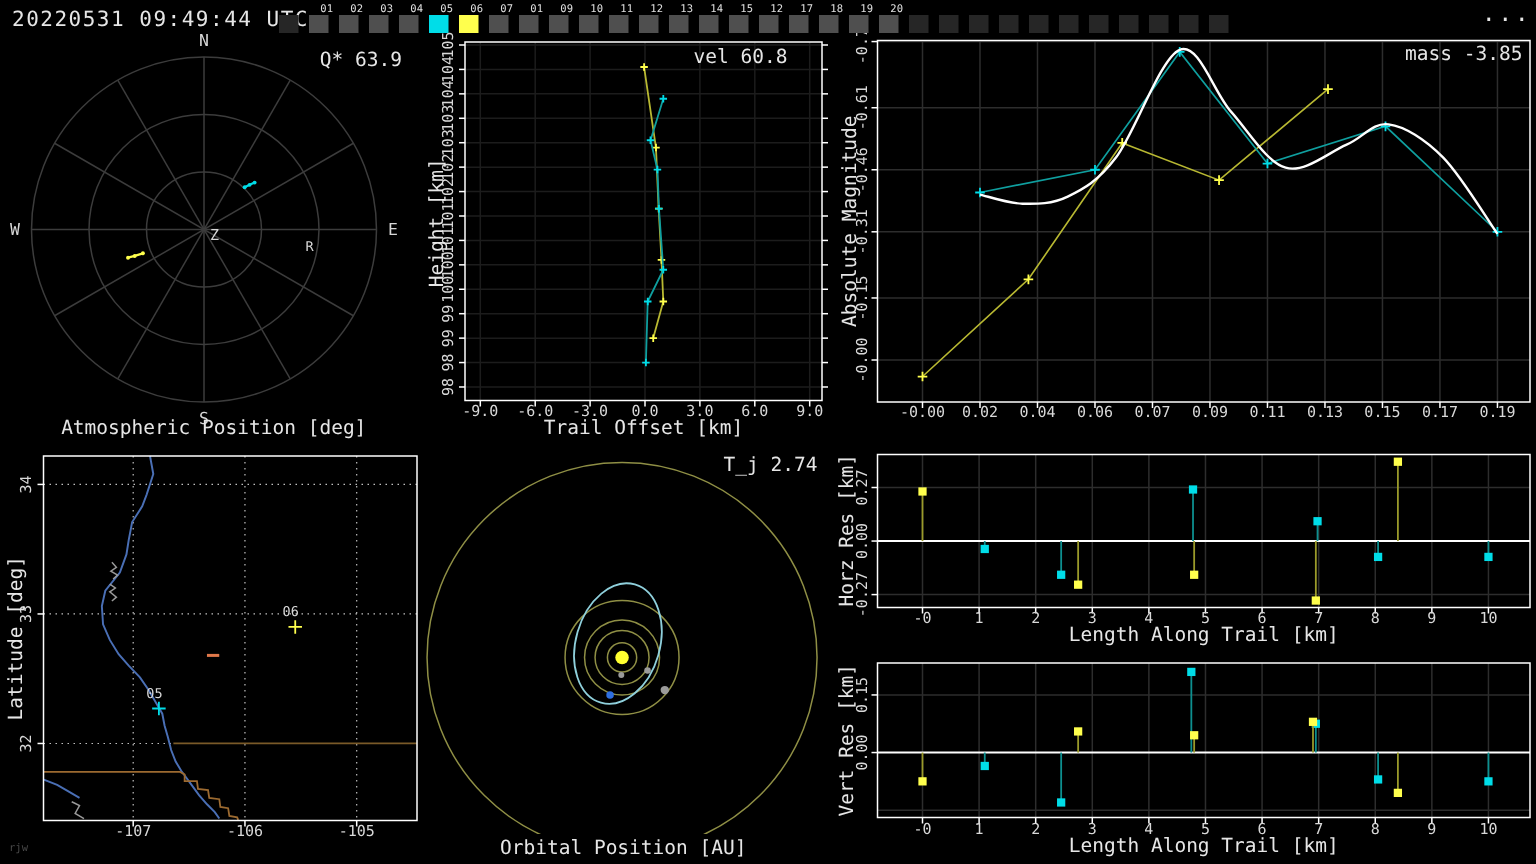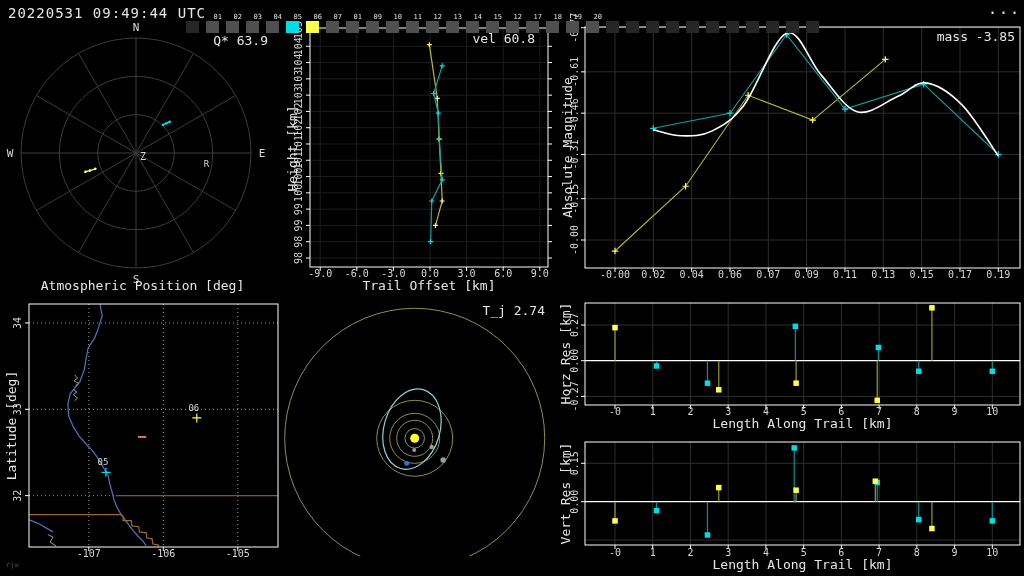--- a/index.html
+++ b/index.html
@@ -4,21 +4,21 @@
 <style>
   html,body{margin:0;padding:0;background:#000;}
   #screen{position:relative;width:1024px;height:576px;background:#000;overflow:hidden;
           font-family:"DejaVu Sans Mono","Liberation Mono",monospace;color:#e6e6e6;}
   .lbl{position:absolute;white-space:nowrap;font-size:13px;color:#e6e6e6;}
   .vlabel{transform:rotate(-90deg);text-align:center;}
   .center{text-align:center;}
   .right{text-align:right;}
   #plots{position:absolute;left:0;top:0;}
   #plots text{font-family:"DejaVu Sans Mono","Liberation Mono",monospace;fill:#d8d8d8;}
-  .cells{position:absolute;left:186px;top:14px;display:flex;}
+  .cells{position:absolute;left:186px;top:3px;display:flex;}
   .cell{position:relative;width:13px;height:12px;margin-top:7px;margin-right:7px;background:#4f4f4f;}
   .cell.dim{background:#262626;}
   .cell.cyan{background:#00dde8;}
   .cell.yellow{background:#ffff4d;}
   .cl{position:absolute;top:-7px;right:-3px;font-size:7px;line-height:7px;color:#e0e0e0;}
   #ts{left:8px;top:5px;font-size:14px;letter-spacing:1px;}
   #dots{left:988px;top:0px;font-size:15px;letter-spacing:2px;}
   #wm{left:6px;top:561px;font-size:7px;color:#4a4a4a;}
 </style>
 </head>
@@ -465,28 +465,29 @@
       <div class="cell dim"></div>
       <div class="cell dim"></div>
       <div class="cell dim"></div>
     </div>
   <div class="lbl" id="dots">...</div>
 
   <div class="lbl right" style="left:190px;top:33px;width:78px;">Q* 63.9</div>
   <div class="lbl center" style="left:10px;top:278px;width:265px;">Atmospheric Position [deg]</div>
 
   <div class="lbl vlabel" style="left:192px;top:141px;width:200px;">Height [km]</div>
-  <div class="lbl right" style="left:435px;top:31px;width:100px;">vel 60.8</div>
+  <div class="lbl right" style="left:425px;top:31px;width:100px;">vel 60.8</div>
   <div class="lbl center" style="left:310px;top:278px;width:238px;">Trail Offset [km]</div>
 
   <div class="lbl vlabel" style="left:467px;top:140px;width:200px;">Absolute Magnitude</div>
   <div class="lbl right" style="left:880px;top:29px;width:135px;">mass -3.85</div>
 
   <div class="lbl vlabel" style="left:-89px;top:418px;width:200px;">Latitude [deg]</div>
 
+  <div class="lbl center" style="left:288px;top:558px;width:255px;">Orbital Position [AU]</div>
   <div class="lbl right" style="left:470px;top:303px;width:75px;text-align:right;">T_j 2.74</div>
 
   <div class="lbl vlabel" style="left:465px;top:346px;width:200px;">Horz Res [km]</div>
   <div class="lbl center" style="left:585px;top:416px;width:435px;">Length Along Trail [km]</div>
 
   <div class="lbl vlabel" style="left:465px;top:486px;width:200px;">Vert Res [km]</div>
   <div class="lbl center" style="left:585px;top:557px;width:435px;">Length Along Trail [km]</div>
 
   <div class="lbl" id="wm">rjw</div>
 </div>

